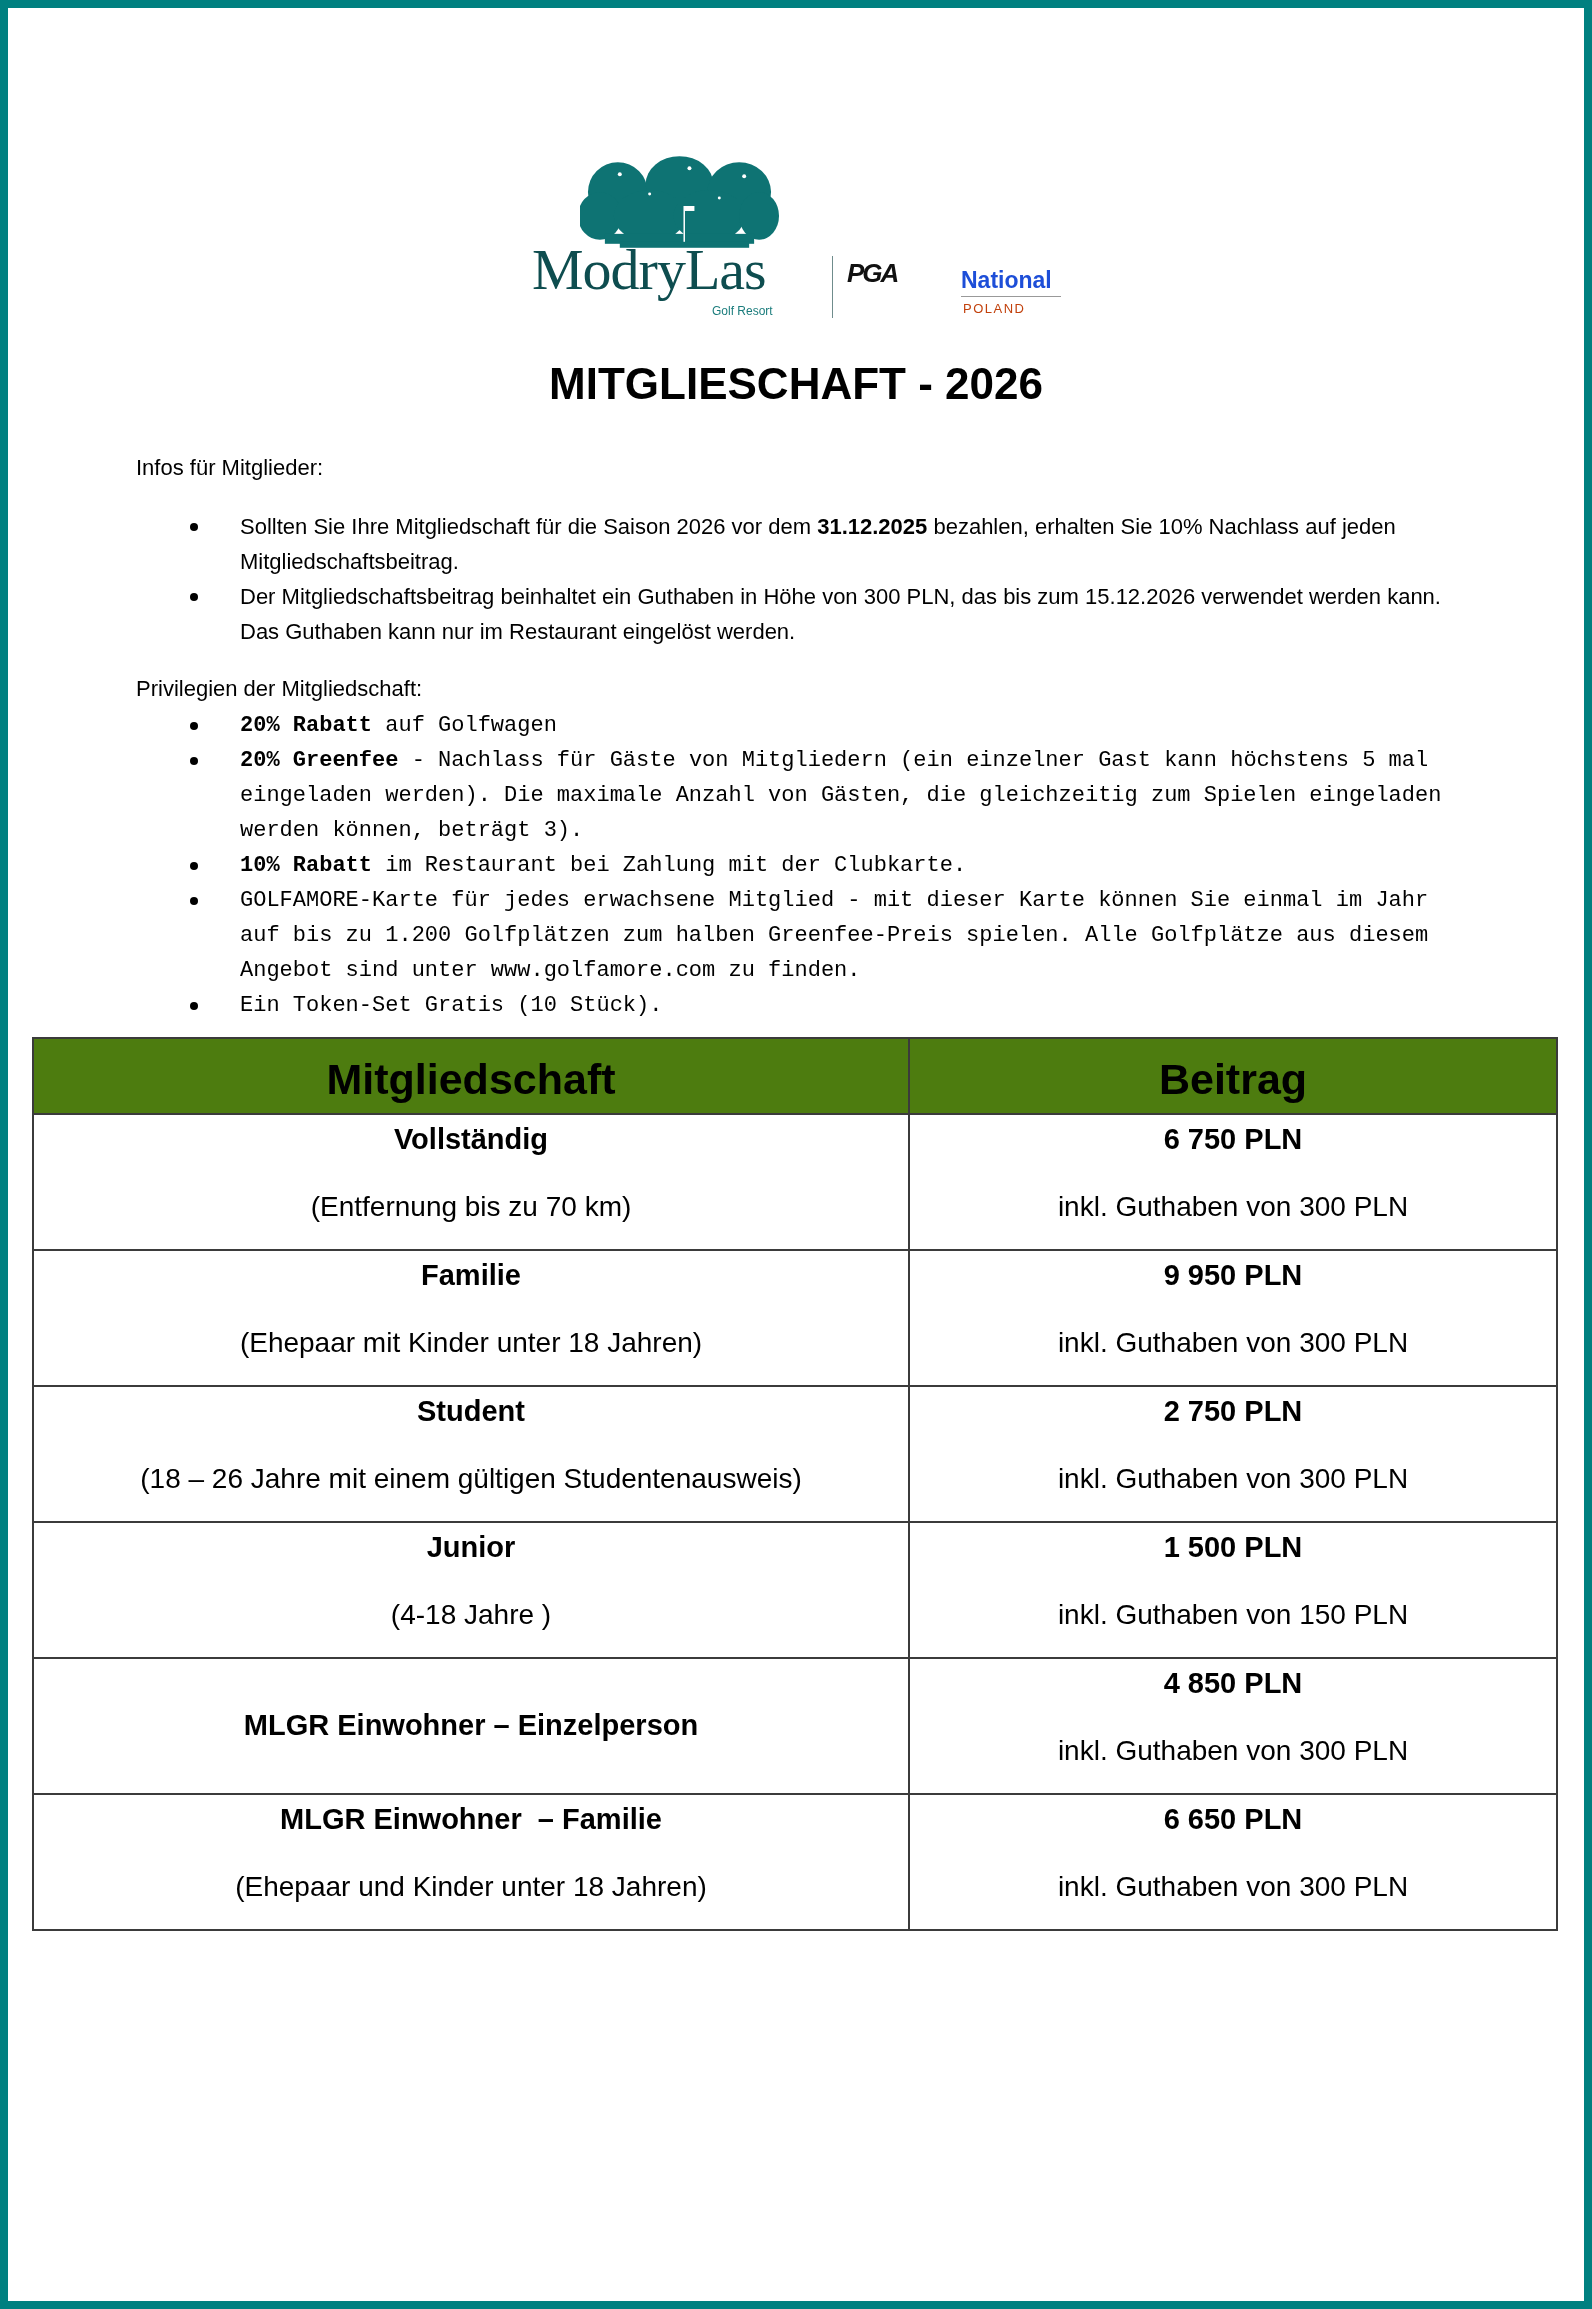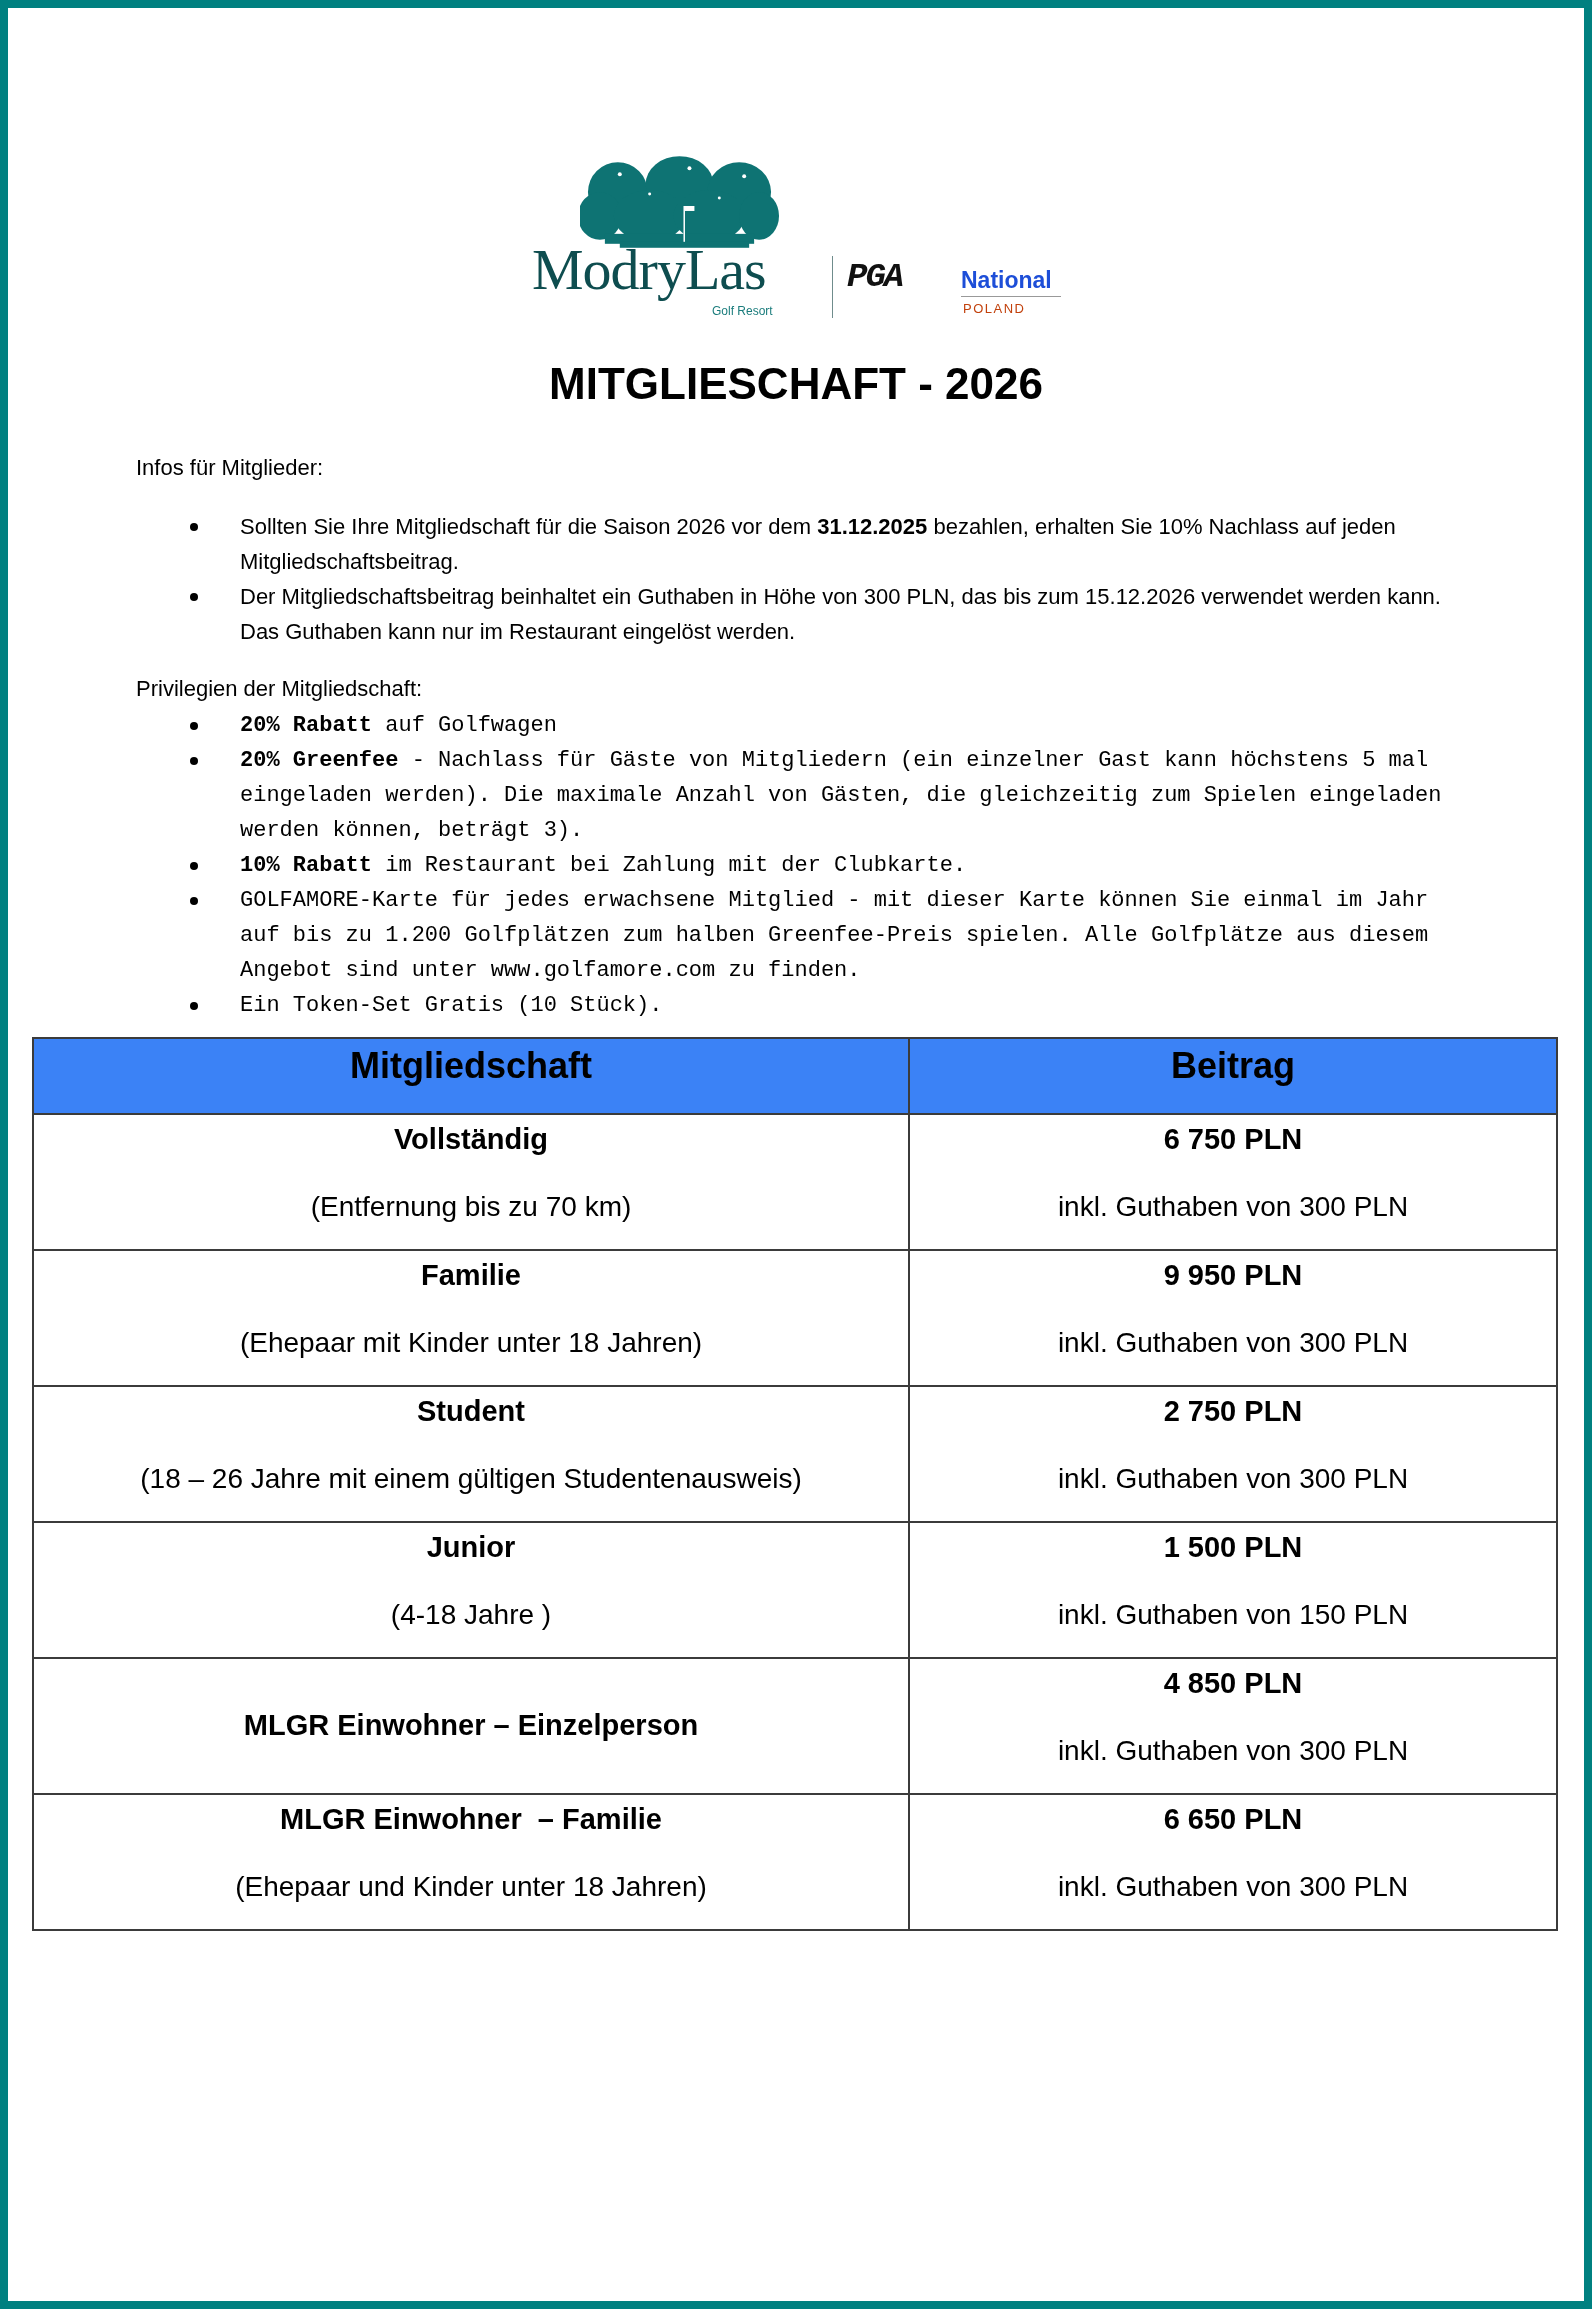--- a/index.html
+++ b/index.html
@@ -45,23 +45,23 @@
     }
     .logo-divider {
       position: absolute;
       left: 300px; top: 107px;
       width: 1px; height: 62px;
       background: #6f8c8c;
     }
     .pga {
       position: absolute;
       left: 315px; top: 111px;
-      font-family: Liberation Mono, monospace;
-      font-weight: bold;
-      font-size: 34px;
+      font-family: Liberation Sans, sans-serif;
+      font-weight: bold;
+      font-size: 26px;
       font-style: italic;
       color: #111;
       letter-spacing: -2px;
       line-height: 1;
     }
     .pga-national {
       position: absolute;
       left: 429px; top: 120px;
       font-family: "Liberation Sans", sans-serif;
       font-weight: bold;
@@ -129,27 +129,27 @@
       width: 1523px;
       border-collapse: collapse;
       table-layout: fixed;
     }
     .fee-table th, .fee-table td {
       border: 2px solid #3b3b3b;
       text-align: center;
       padding: 0;
     }
     .fee-table th {
-      background: #3b82f6;
+      background: #4d7c0f;
       height: 76px;
-      font-size: 36px;
+      font-size: 43px;
       font-weight: bold;
       color: #000;
       vertical-align: top;
-      padding-top: 6px;
+      padding-top: 16px;
       box-sizing: border-box;
     }
     .fee-table col.c1 { width: 876px; }
     .fee-table col.c2 { width: 648px; }
     .fee-table td {
       height: 136px;
       vertical-align: top;
       box-sizing: border-box;
     }
     .cell-main {

